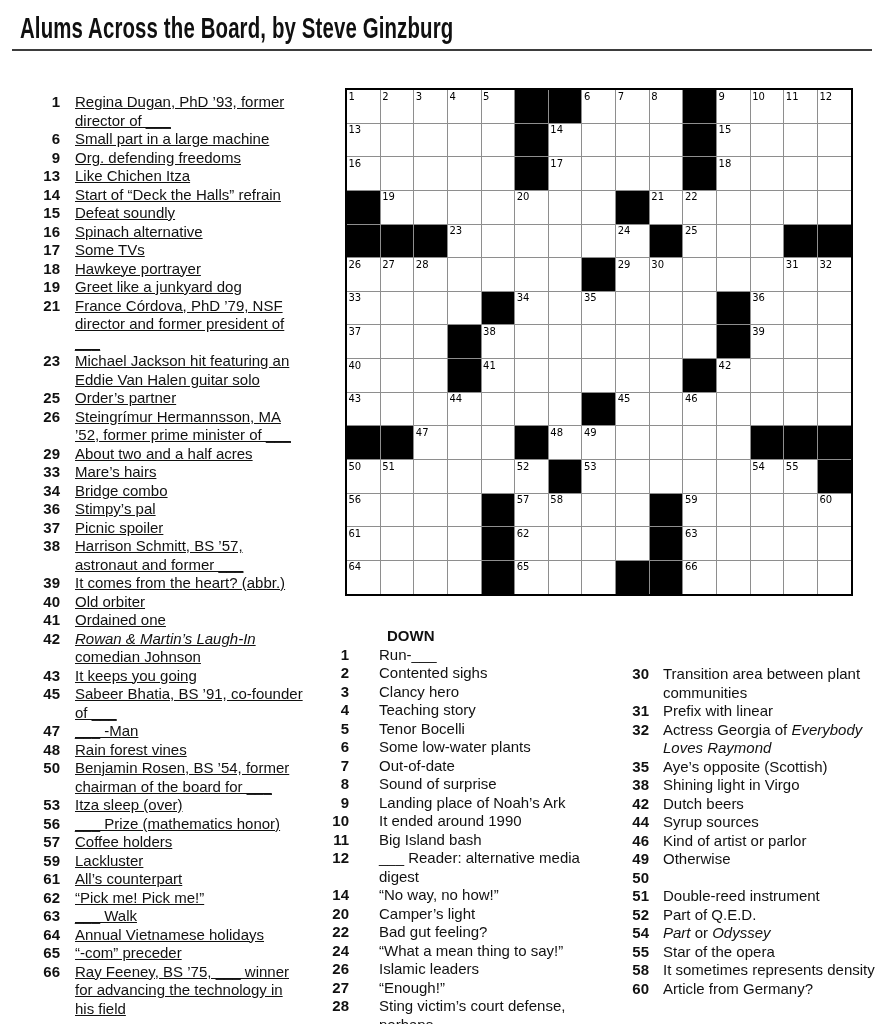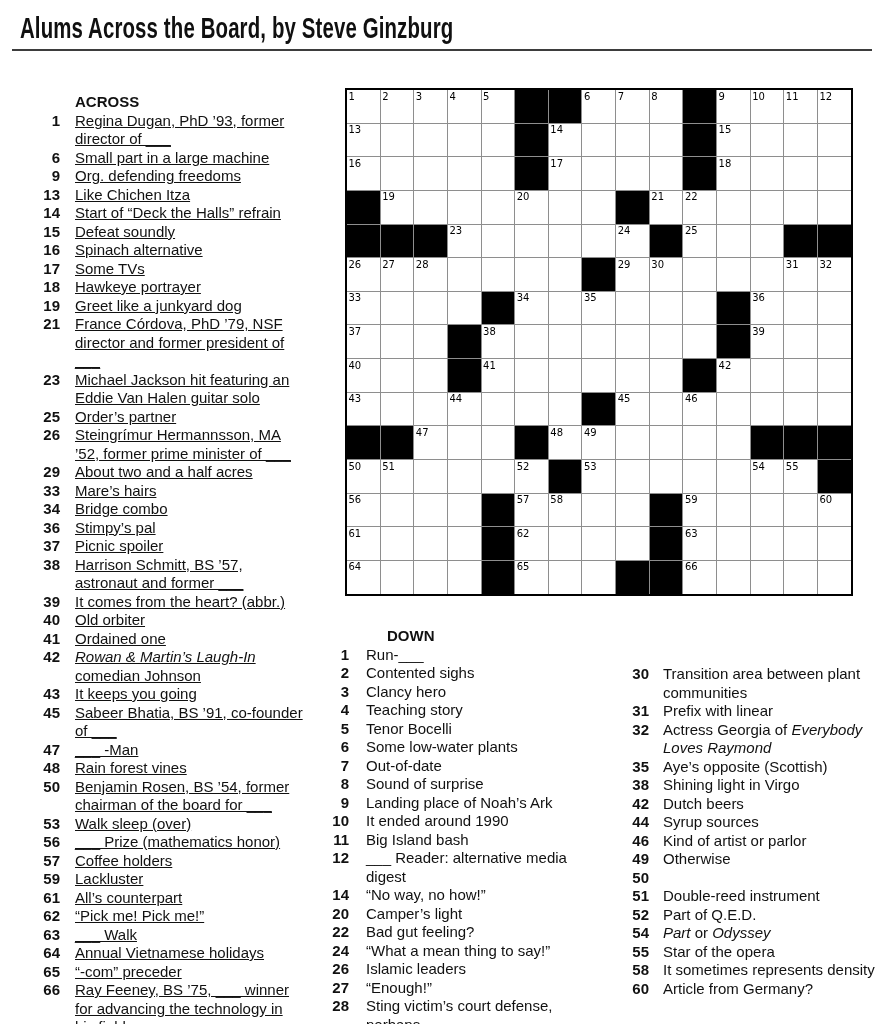--- a/index.html
+++ b/index.html
@@ -28,21 +28,21 @@
   .panel-across .list-header { margin-left:36px; }
   .panel-down-l .list-header { margin-left:62px; }
   ol.clues { list-style:none; }
   .clue { display:flex; align-items:flex-start; }
   .cnum { font-weight:700; text-align:right; flex:none; }
   .panel-across .cnum { width:21px; }
   .panel-down-l .cnum { width:24px; }
   .panel-down-r .cnum { width:27px; }
   .ctext { display:block; }
   .panel-across .ctext { margin-left:15px; width:228px;text-decoration:underline; }
-  .panel-down-l .ctext { margin-left:17px; width:242px; }
+  .panel-down-l .ctext { margin-left:30px; width:242px; }
   .panel-down-r .ctext { margin-left:14px; width:212px; }
   .it { font-style:italic; }
   
   .grid {
     position:absolute; left:345px; top:88px;
     display:grid;
     grid-template-columns:repeat(15, 32.65px);
     grid-template-rows:repeat(15, 32.65px);
     gap:1px;
     background:#8e8e8e;
@@ -58,21 +58,20 @@
 </style>
 </head>
 <body>
 
 <div>
 
   <h1 class="title">Alums Across the Board, by Steve Ginzburg</h1>
   <div class="rule"></div>
 
   <section class="clue-panel panel-across">
-    <div class="list-header">ACROSS</div>
     <ol class="clues">
         <li class="clue">
           <span class="cnum">1</span>
           <span class="ctext">Regina Dugan, PhD ’93, former director of ___</span>
         </li>
         <li class="clue">
           <span class="cnum">6</span>
           <span class="ctext">Small part in a large machine</span>
         </li>
         <li class="clue">
@@ -178,21 +177,21 @@
         <li class="clue">
           <span class="cnum">48</span>
           <span class="ctext">Rain forest vines</span>
         </li>
         <li class="clue">
           <span class="cnum">50</span>
           <span class="ctext">Benjamin Rosen, BS ’54, former chairman of the board for ___</span>
         </li>
         <li class="clue">
           <span class="cnum">53</span>
-          <span class="ctext">Walk sleep (over)</span>
+          <span class="ctext">Itza sleep (over)</span>
         </li>
         <li class="clue">
           <span class="cnum">56</span>
           <span class="ctext">___ Prize (mathematics honor)</span>
         </li>
         <li class="clue">
           <span class="cnum">57</span>
           <span class="ctext">Coffee holders</span>
         </li>
         <li class="clue">

